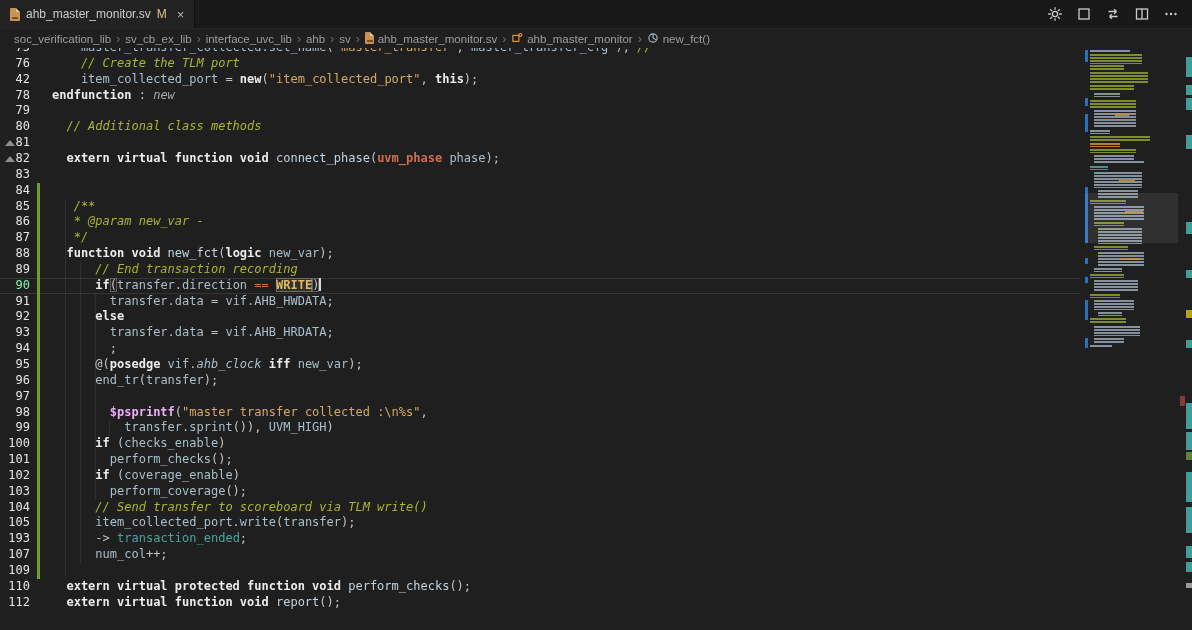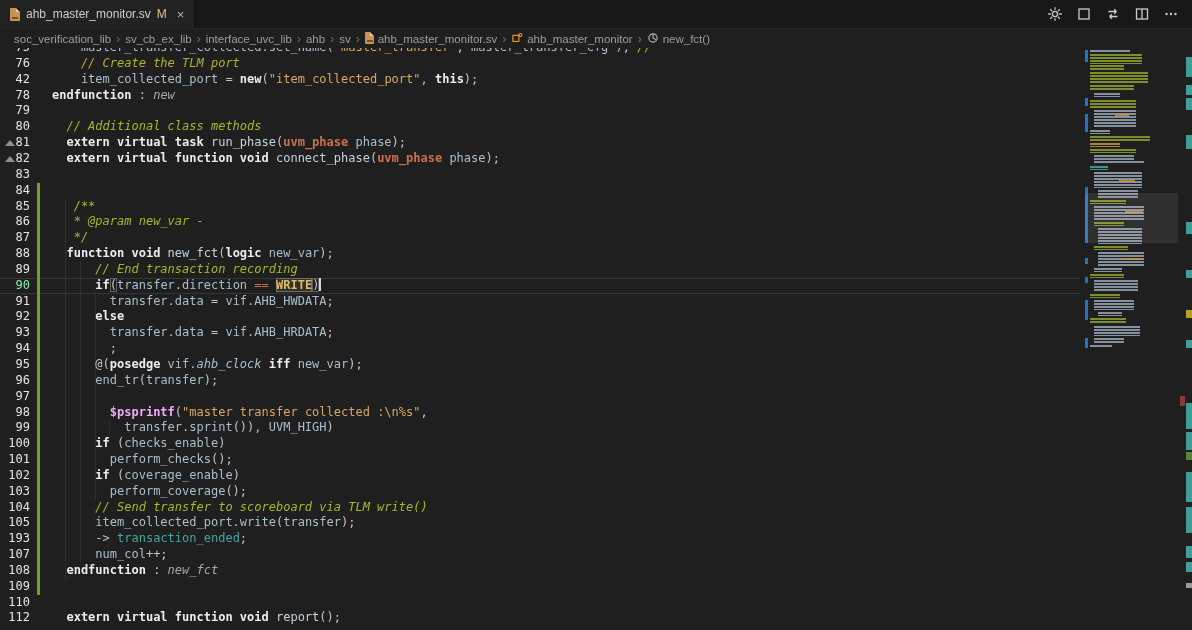--- a/index.html
+++ b/index.html
@@ -168,21 +168,21 @@
     </div>
 
   <div id="code-area">
     <div id="lines">
         <div class="code-line"><span class="ln-num">75</span><span class="code"><span class="tk-id">    master_transfer_collected.set_name</span><span class="tk-pn">(</span><span class="tk-st">"master_transfer"</span><span class="tk-pn">, </span><span class="tk-id">master_transfer_cfg</span><span class="tk-pn"> ); </span><span class="tk-cm">//</span></span></div>
         <div class="code-line"><span class="ln-num">76</span><span class="code"><span class="tk-cm">    // Create the TLM port</span></span></div>
         <div class="code-line"><span class="ln-num">42</span><span class="code"><span class="tk-id">    item_collected_port</span><span class="tk-pn"> = </span><span class="tk-kw">new</span><span class="tk-pn">(</span><span class="tk-st">"item_collected_port"</span><span class="tk-pn">, </span><span class="tk-kw">this</span><span class="tk-pn">);</span></span></div>
         <div class="code-line"><span class="ln-num">78</span><span class="code"><span class="tk-kw">endfunction</span><span class="tk-pn"> : </span><span class="tk-lb">new</span></span></div>
         <div class="code-line"><span class="ln-num">79</span><span class="code"></span></div>
         <div class="code-line"><span class="ln-num">80</span><span class="code"><span class="tk-cm">  // Additional class methods</span></span></div>
-        <div class="code-line"><span class="ln-num">81</span><span class="chg-marker"></span><span class="code"><span class="tk-kw">  extern virtual task </span><span class="tk-fn">run_phase</span><span class="tk-pn">(</span><span class="tk-ty">uvm_phase</span><span class="tk-id"> phase</span><span class="tk-pn">);</span></span></div>
+        <div class="code-line"><span class="ln-num">81</span><span class="chg-marker"></span></div>
         <div class="code-line"><span class="ln-num">82</span><span class="chg-marker"></span><span class="code"><span class="tk-kw">  extern virtual function void </span><span class="tk-fn">connect_phase</span><span class="tk-pn">(</span><span class="tk-ty">uvm_phase</span><span class="tk-id"> phase</span><span class="tk-pn">);</span></span></div>
         <div class="code-line"><span class="ln-num">83</span></div>
         <div class="code-line"><span class="ln-num">84</span><span class="git-add"></span><span class="code"></span></div>
         <div class="code-line"><span class="ln-num">85</span><span class="git-add"></span><span class="code"><span class="tk-cm">   /**</span></span></div>
         <div class="code-line"><span class="ln-num">86</span><span class="git-add"></span><span class="code"><span class="tk-cm">   * @param new_var -</span></span></div>
         <div class="code-line"><span class="ln-num">87</span><span class="git-add"></span><span class="code"><span class="tk-cm">   */</span></span></div>
         <div class="code-line"><span class="ln-num">88</span><span class="git-add"></span><span class="code"><span class="tk-kw">  function void </span><span class="tk-fn">new_fct</span><span class="tk-pn">(</span><span class="tk-kw">logic</span><span class="tk-id"> new_var</span><span class="tk-pn">);</span></span></div>
         <div class="code-line"><span class="ln-num">89</span><span class="git-add"></span><span class="code"><span class="tk-cm">      // End transaction recording</span></span></div>
         <div class="code-line cur"><span class="ln-num">90</span><span class="git-add"></span><span class="code"><span class="tk-kw">      if</span><span class="tk-bk">(</span><span class="tk-id">transfer.direction</span><span class="tk-pn"> </span><span class="tk-op">==</span><span class="tk-pn"> </span><span class="tk-hl">WRITE</span><span class="tk-bk">)</span><span class="cursor"></span></span></div>
         <div class="code-line"><span class="ln-num">91</span><span class="git-add"></span><span class="code"><span class="tk-id">        transfer.data</span><span class="tk-pn"> = </span><span class="tk-id">vif.AHB_HWDATA</span><span class="tk-pn">;</span></span></div>
@@ -195,23 +195,22 @@
         <div class="code-line"><span class="ln-num">98</span><span class="git-add"></span><span class="code"><span class="tk-sf">        $psprintf</span><span class="tk-pn">(</span><span class="tk-st">"master transfer collected :\n%s"</span><span class="tk-pn">,</span></span></div>
         <div class="code-line"><span class="ln-num">99</span><span class="git-add"></span><span class="code"><span class="tk-id">          transfer.sprint</span><span class="tk-pn">()), </span><span class="tk-id">UVM_HIGH</span><span class="tk-pn">)</span></span></div>
         <div class="code-line"><span class="ln-num">100</span><span class="git-add"></span><span class="code"><span class="tk-kw">      if</span><span class="tk-pn"> (</span><span class="tk-id">checks_enable</span><span class="tk-pn">)</span></span></div>
         <div class="code-line"><span class="ln-num">101</span><span class="git-add"></span><span class="code"><span class="tk-id">        perform_checks</span><span class="tk-pn">();</span></span></div>
         <div class="code-line"><span class="ln-num">102</span><span class="git-add"></span><span class="code"><span class="tk-kw">      if</span><span class="tk-pn"> (</span><span class="tk-id">coverage_enable</span><span class="tk-pn">)</span></span></div>
         <div class="code-line"><span class="ln-num">103</span><span class="git-add"></span><span class="code"><span class="tk-id">        perform_coverage</span><span class="tk-pn">();</span></span></div>
         <div class="code-line"><span class="ln-num">104</span><span class="git-add"></span><span class="code"><span class="tk-cm">      // Send transfer to scoreboard via TLM write()</span></span></div>
         <div class="code-line"><span class="ln-num">105</span><span class="git-add"></span><span class="code"><span class="tk-id">      item_collected_port.write</span><span class="tk-pn">(</span><span class="tk-id">transfer</span><span class="tk-pn">);</span></span></div>
         <div class="code-line"><span class="ln-num">193</span><span class="git-add"></span><span class="code"><span class="tk-pn">      -&gt; </span><span class="tk-ev">transaction_ended</span><span class="tk-pn">;</span></span></div>
         <div class="code-line"><span class="ln-num">107</span><span class="git-add"></span><span class="code"><span class="tk-id">      num_col</span><span class="tk-pn">++;</span></span></div>
-        <div class="code-line"><span class="ln-num">108</span><span class="git-add"></span><span class="code"><span class="tk-kw">  endfunction</span><span class="tk-pn"> : </span><span class="tk-lb">new_fct</span></span></div>
         <div class="code-line"><span class="ln-num">109</span><span class="git-add"></span><span class="code"></span></div>
-        <div class="code-line"><span class="ln-num">110</span></div>
+        <div class="code-line"><span class="ln-num">110</span><span class="code"><span class="tk-kw">  extern virtual protected function void </span><span class="tk-fn">perform_checks</span><span class="tk-pn">();</span></span></div>
         <div class="code-line"><span class="ln-num">112</span><span class="code"><span class="tk-kw">  extern virtual function void </span><span class="tk-fn">report</span><span class="tk-pn">();</span></span></div>
       </div>
     <div class="guide" style="left:65px;top:150.6px;height:380.7px;"></div>
     <div class="guide" style="left:80px;top:214px;height:301.4px;"></div>
     <div class="guide" style="left:94.5px;top:245.8px;height:206px;"></div>
     <div class="guide" style="left:109px;top:372.6px;height:15.8px;"></div>
   </div>
 
   <div id="minimap">
       <div class="mm-block" style="top: 2px; height: 3px; left: 5px; width: 40px; background: repeating-linear-gradient(rgb(151, 165, 178) 0px, rgb(151, 165, 178) 2px, transparent 2px, transparent 3px); opacity: 0.85;"></div>

